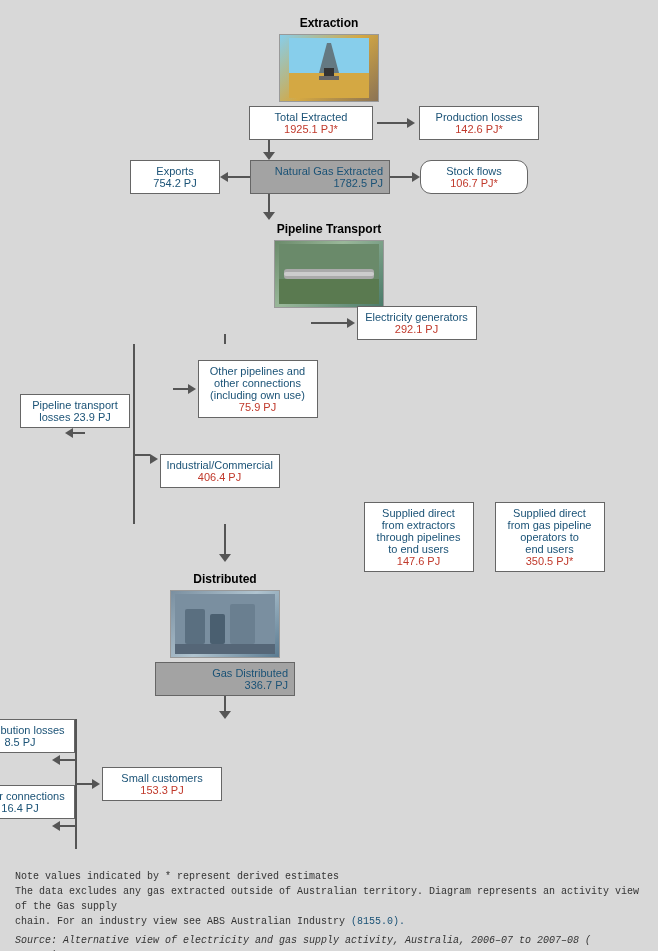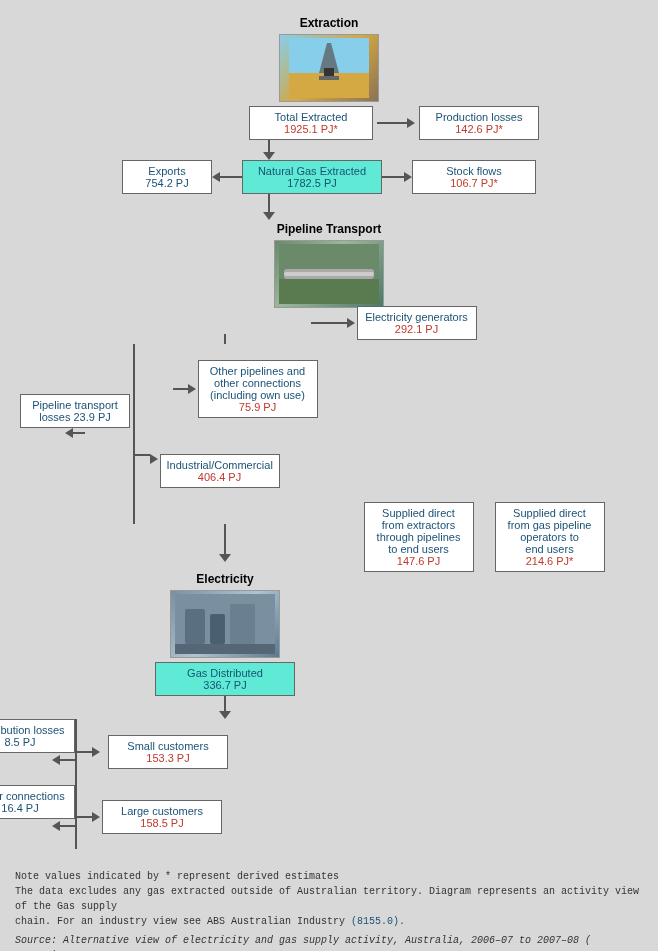--- a/index.html
+++ b/index.html
@@ -28,24 +28,25 @@
       border: 1px solid #666;
       background: #fff;
       padding: 4px 6px;
       text-align: center;
       font-size: 11px;
     }
     .box.blue-text {
       color: #1a5276;
     }
     .box.accent {
-      background: #5eead4;
+      background: #a3a3a3;
       border: 1px solid #666;
       color: #1a5276;
       font-size: 11px;
+      text-align: right;
     }
     .box .red { color: #c0392b; }
     .box .blue { color: #1a5276; }
 
     
     .img-placeholder {
       width: 100px;
       height: 70px;
       display: flex;
       align-items: center;
@@ -184,21 +185,21 @@
       <div class="box accent" style="width:140px;">
         <span>Natural Gas Extracted</span><br>
         <span>1782.5 PJ</span>
       </div>
 
       <div style="display:flex; flex-direction:row; align-items:center;">
         <div style="display:flex; align-items:center;">
           <div class="hline" style="width:22px;"></div>
           <div class="arrow-left" style="transform:scaleX(-1);"></div>
         </div>
-        <div class="box blue-text" style="width:124px;">
+        <div class="box blue-text" style="width:108px;border-radius:11px;">
           <span>Stock flows</span><br>
           <span class="red">106.7 PJ*</span>
         </div>
       </div>
     </div>
 
     <div style="margin-left:-120px; display:flex; flex-direction:column; align-items:center;">
       <div class="vline" style="height:18px; width:2px;"></div>
       <div class="arrow-down"></div>
     </div>
@@ -298,21 +299,21 @@
     <div style="flex:1;"></div>
   </div>
 
   <div style="display:flex; flex-direction:row; width:100%; margin-top:-80px; align-items:flex-start;">
 
     <div style="width:130px;"></div>
 
     <div style="display:flex; flex-direction:column; align-items:center; width:170px; margin-top:80px;">
 
       <div style="margin-top:10px; text-align:center;">
-        <span class="section-title">Electricity</span>
+        <span class="section-title">Distributed</span>
       </div>
       <div style="margin-top:4px;">
         <div class="img-placeholder distribution" style="width:110px;height:68px; border:1px solid #999;">
           <svg width="100" height="60" viewBox="0 0 100 60">
             <rect x="0" y="0" width="100" height="60" fill="#7a8fa0"></rect>
 
             <rect x="10" y="15" width="20" height="35" fill="#5a6f80" rx="2"></rect>
             <rect x="35" y="20" width="15" height="30" fill="#4a5f70" rx="2"></rect>
             <rect x="55" y="10" width="25" height="40" fill="#6a7f90" rx="2"></rect>
             <rect x="0" y="50" width="100" height="10" fill="#556677"></rect>
@@ -357,53 +358,45 @@
           </div>
         </div>
 
         <div style="width:2px; background:#555; height:130px; margin-top:0;"></div>
 
         <div style="display:flex; flex-direction:column; justify-content:space-around; height:130px;">
 
           <div style="display:flex; align-items:center;">
             <div class="hline" style="width:15px;"></div>
             <div class="arrow-right"></div>
-            <div class="box blue-text" style="width:120px; margin-left:8px;">
+            <div class="box blue-text" style="width:120px; margin-left:2px;">
               <span>Small customers</span><br>
               <span class="red">153.3  PJ</span>
             </div>
           </div>
 
-          <div style="display:flex; align-items:center;">
-            <div class="hline" style="width:15px;"></div>
-            <div class="arrow-right"></div>
-            <div class="box blue-text" style="width:120px; margin-left:2px;">
-              <span>Large customers</span><br>
-              <span class="red">158.5  PJ</span>
-            </div>
-          </div>
         </div>
       </div>
     </div>
 
     <div style="display:flex; flex-direction:column; align-items:center; flex:1; padding-left:10px; margin-top:0;">
       <div style="display:flex; flex-direction:row; gap:21px; margin-top:20px;">
         <div class="box blue-text" style="width:110px;">
           <span>Supplied direct</span><br>
           <span>from extractors</span><br>
           <span>through pipelines</span><br>
           <span>to end users</span><br>
           <span class="red">147.6  PJ</span>
         </div>
         <div class="box blue-text" style="width:110px;">
           <span>Supplied direct</span><br>
           <span>from gas pipeline</span><br>
           <span>operators to</span><br>
           <span>end users</span><br>
-          <span class="red">214.6 PJ*</span>
+          <span class="red">350.5 PJ*</span>
         </div>
       </div>
     </div>
   </div>
 
   <div class="notes" style="margin-top:20px; padding: 0 5px; font-family: Liberation Mono, monospace;">
     <div>Note values indicated by * represent derived estimates</div>
     <div>The data excludes any gas extracted outside of Australian territory.  Diagram represents an activity view of the Gas supply</div>
     <div>
       chain. For an industry view see ABS Australian Industry <span class="link">(8155.0).</span>

